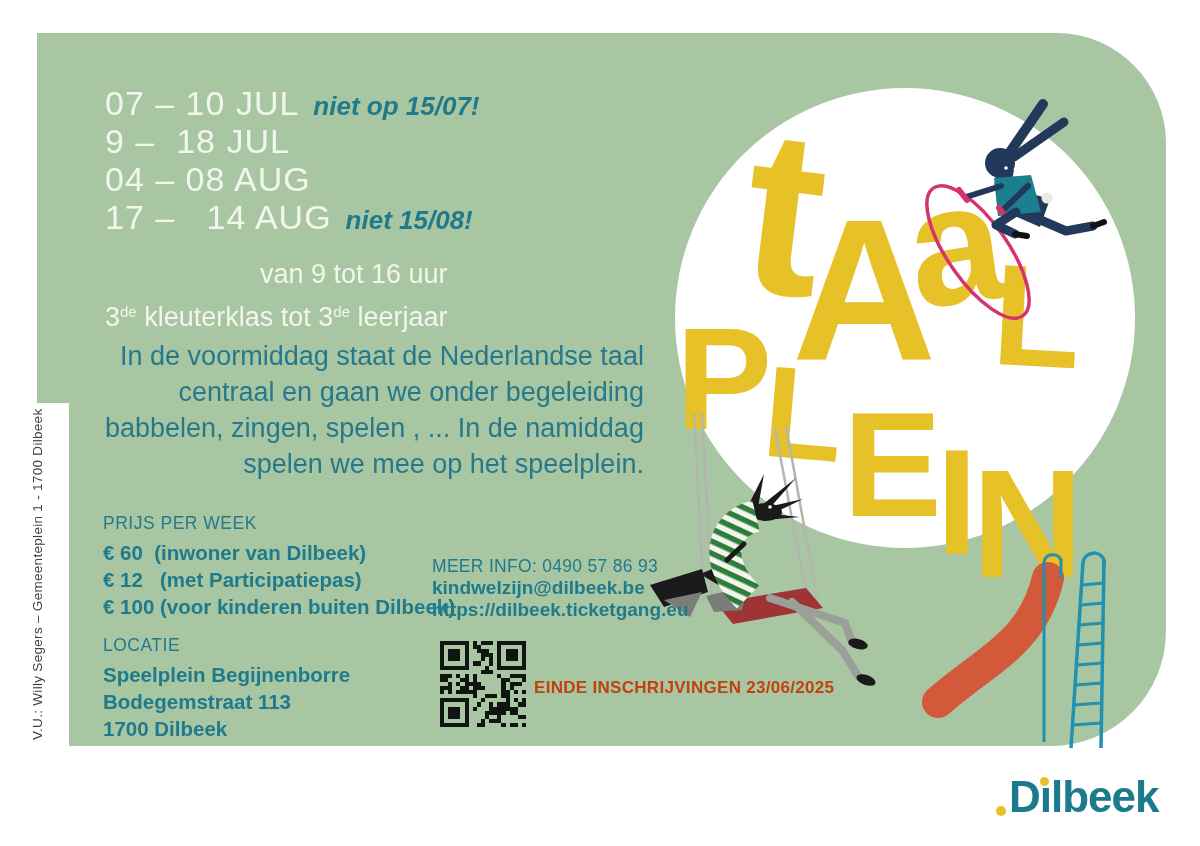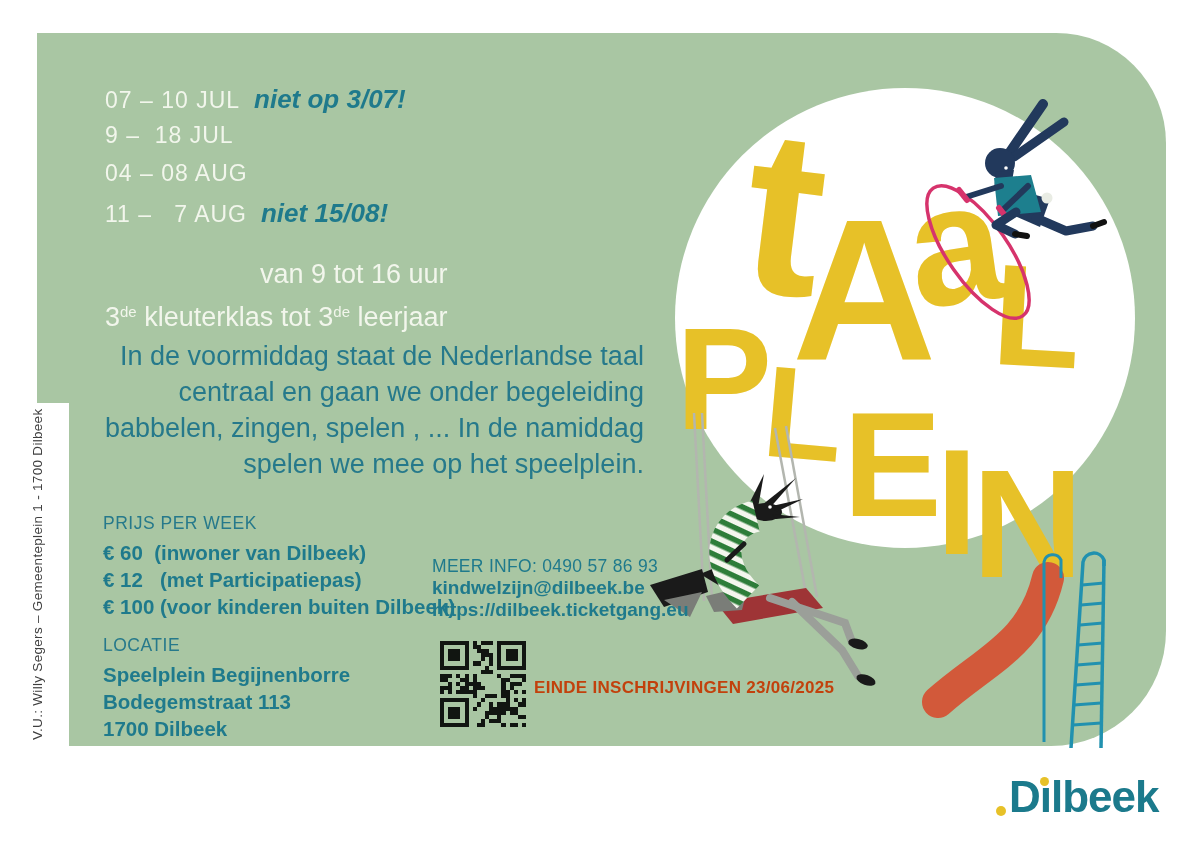--- a/index.html
+++ b/index.html
@@ -21,21 +21,21 @@
   .letter-L2{left:764px;top:349px;font-size:130px;transform:rotate(5deg);}
   .letter-E{left:843px;top:391px;font-size:148px;}
   .letter-I{left:936px;top:427px;font-size:150px;}
   .letter-N{left:972px;top:447px;font-size:154px;}
 
   .illu{position:absolute;left:0;top:0;width:1200px;height:846px;pointer-events:none;}
 
   
   .dates{position:absolute;left:105px;top:84px;color:#f2f6ec;}
   .date-row{display:flex;align-items:baseline;height:38px;}
-  .date-range{font-size:23px;letter-spacing:1px;white-space:pre;}
+  .date-range{font-size:34px;letter-spacing:1px;white-space:pre;}
   .date-note{font-size:26px;font-style:italic;color:#1f7a8c;margin-left:14px;font-weight:600;white-space:pre;}
 
   .schedule{position:absolute;left:105px;top:256px;color:#f2f6ec;font-size:27px;line-height:37px;text-align:right;}
   sup.deg{font-size:15px;vertical-align:9px;}
 
   .description{position:absolute;left:105px;top:338px;color:#26798b;font-size:27px;
                line-height:36px;white-space:pre-line;text-align:right;}
 
   .pricing{position:absolute;left:103px;top:513px;color:#1f7a8c;}
   .block-header{font-size:17.5px;letter-spacing:.5px;color:#26798b;margin-bottom:5px;}
@@ -144,32 +144,32 @@
       <line x1="1077" y1="665" x2="1102" y2="663" stroke="#2191af" stroke-width="3"></line>
       <line x1="1076" y1="685" x2="1102" y2="683" stroke="#2191af" stroke-width="3"></line>
       <line x1="1074" y1="705" x2="1101" y2="703" stroke="#2191af" stroke-width="3"></line>
       <line x1="1073" y1="725" x2="1101" y2="723" stroke="#2191af" stroke-width="3"></line>
     </g>
   </svg>
 
   <div class="dates">
     <div class="date-row">
       <span class="date-range">07 – 10 JUL</span>
-      <span class="date-note">niet op 3/07!</span>
+      <span class="date-note">niet op 15/07!</span>
     </div>
     <div class="date-row">
       <span class="date-range">9 –  18 JUL</span>
       <span class="date-note"></span>
     </div>
     <div class="date-row">
       <span class="date-range">04 – 08 AUG</span>
       <span class="date-note"></span>
     </div>
     <div class="date-row">
-      <span class="date-range">11 –   7 AUG</span>
+      <span class="date-range">17 –   14 AUG</span>
       <span class="date-note">niet 15/08!</span>
     </div>
   </div>
 
   <div class="schedule">
     <div>van 9 tot 16 uur</div>
     <div><span>3</span><sup class="deg">de</sup><span> kleuterklas tot 3</span><sup class="deg">de</sup><span> leerjaar</span></div>
   </div>
 
   <div class="description">In de voormiddag staat de Nederlandse taal

